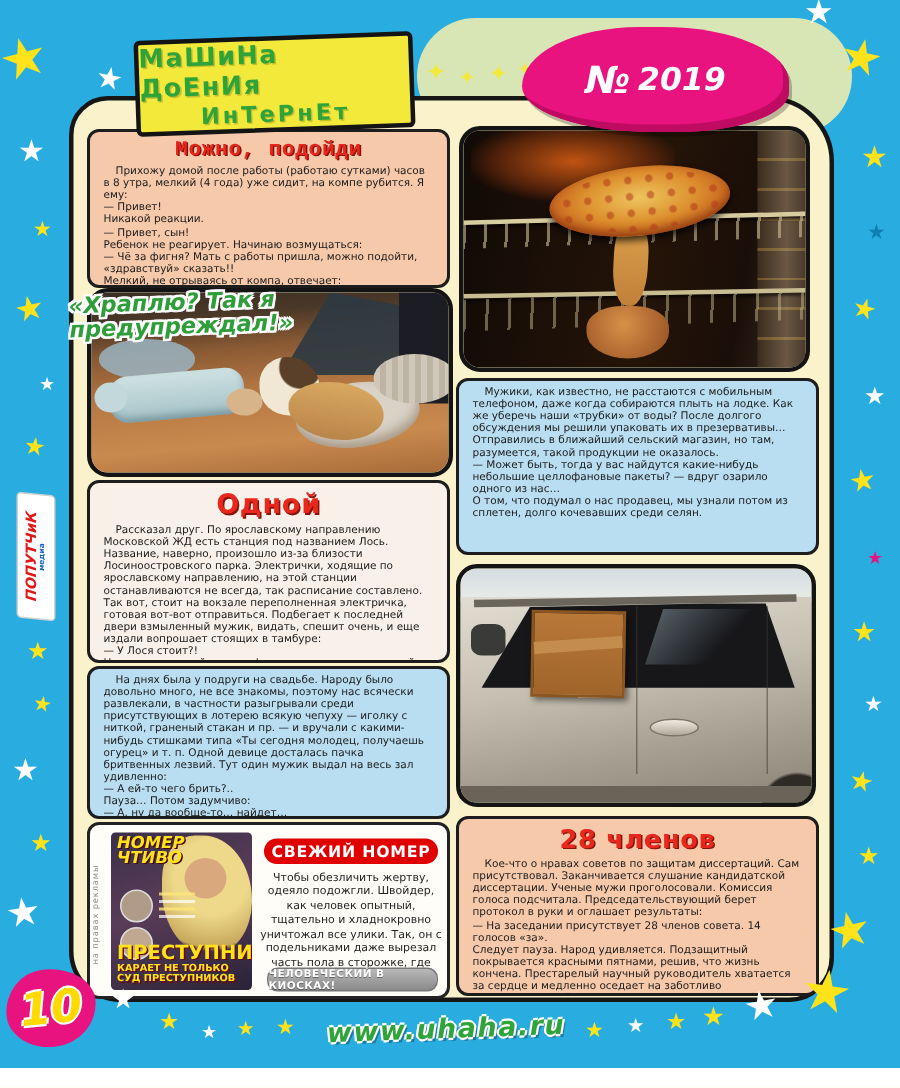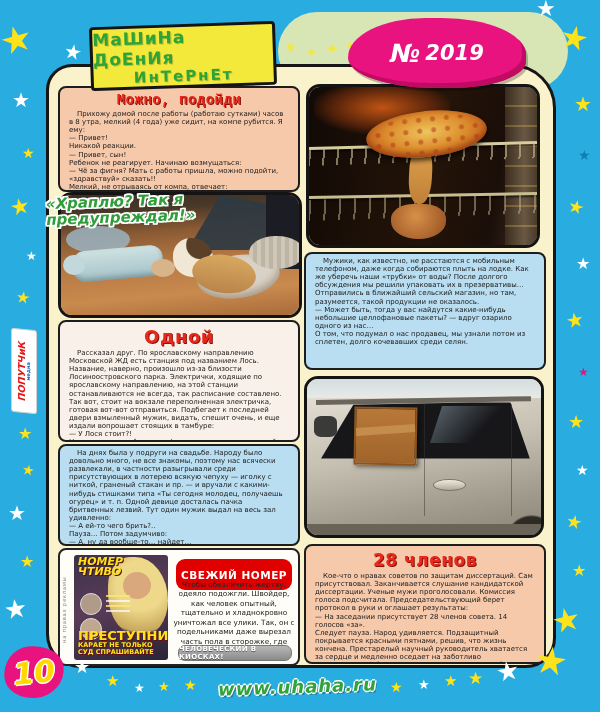--- a/index.html
+++ b/index.html
@@ -57,21 +57,21 @@
     border:2px solid #222;border-radius:8px;box-sizing:border-box;z-index:4;}
   #ad-disclaimer{position:absolute;left:1px;top:14px;height:92px;writing-mode:vertical-rl;transform:rotate(180deg);
     font-size:5.5px;color:#8a8a8a;letter-spacing:.6px;text-align:center;}
   #mag-cover{position:absolute;left:14px;top:5px;width:94px;height:105px;border-radius:3px;overflow:hidden;
     background:linear-gradient(160deg,#3a3048 0%,#5a3c58 45%,#2a2438 100%);}
   #mag-title{position:absolute;left:4px;top:2px;color:#ffe31a;font-weight:bold;font-style:italic;
     font-size:11px;line-height:.95;text-shadow:1px 1px 0 #4a0a0a;z-index:3;}
   #mag-headline{position:absolute;left:0;bottom:4px;width:100%;text-align:left;padding-left:4px;box-sizing:border-box;z-index:3;}
   #mag-headline .h1{font-size:13px;font-weight:bold;color:#ffe31a;text-shadow:1px 1px 0 #6a0a0a;line-height:1;}
   #mag-headline .h2,#mag-headline .h3{font-size:6.5px;font-weight:bold;color:#ffe31a;text-shadow:1px 1px 0 #6a0a0a;line-height:1.1;}
-  #ad-badge{position:absolute;left:116px;top:9px;width:116px;height:31px;background:#e00000;border-radius:9px;
+  #ad-badge{position:absolute;left:116px;top:9px;width:116px;height:17px;background:#e00000;border-radius:9px;
     display:flex;align-items:center;justify-content:center;color:#fff;font-weight:bold;font-size:10.5px;letter-spacing:.5px;}
   #ad-text{position:absolute;left:111px;top:30px;width:126px;font-size:7.3px;line-height:1.3;color:#222;text-align:center;}
   #ad-button{position:absolute;left:118px;top:95px;width:112px;height:14px;border-radius:7px;
     background:linear-gradient(#b8b8b8,#8a8a8a);border:1px solid #777;
     display:flex;align-items:center;justify-content:center;color:#fff;font-weight:bold;font-size:7px;letter-spacing:.3px;
     text-shadow:0 1px 0 rgba(0,0,0,.4);}
 
   
   #page-num-blob{position:absolute;left:4px;top:646px;width:60px;height:52px;background:#e8137e;
     border-radius:45% 55% 50% 50%/55% 45% 55% 45%;transform:rotate(-6deg);z-index:7;
@@ -159,21 +159,21 @@
       <div class="pp" style="left:6%;top:36%;width:20px;height:20px;background:#b09a88;border:1px solid #ddd;border-radius:50%;"></div>
       <div class="pp" style="left:6%;top:60%;width:20px;height:20px;background:#c0a890;border:1px solid #ddd;border-radius:50%;"></div>
       <div class="pp" style="left:34%;top:38%;width:26%;height:2px;background:rgba(255,230,120,.8);box-shadow:0 5px 0 rgba(255,255,255,.7),0 10px 0 rgba(255,230,120,.8),0 15px 0 rgba(255,255,255,.7);"></div>
       <div id="mag-title">
         <div>НОМЕР</div>
         <div>ЧТИВО</div>
       </div>
       <div id="mag-headline">
         <div class="h1">ПРЕСТУПНИКОВ</div>
         <div class="h2">КАРАЕТ НЕ ТОЛЬКО</div>
-        <div class="h3">СУД СПРАШИВАЙТЕ</div>
+        <div class="h3">СУД ПРЕСТУПНИКОВ</div>
       </div>
     </div>
     <div id="ad-badge">СВЕЖИЙ НОМЕР</div>
     <div id="ad-text">Чтобы обезличить жертву, одеяло подожгли. Швойдер, как человек опытный, тщательно и хладнокровно уничтожал все улики. Так, он с подельниками даже вырезал часть пола в сторожке, где были пятна крови.</div>
     <div id="ad-button">ЧЕЛОВЕЧЕСКИЙ В КИОСКАХ!</div>
   </div>
 
   <div class="photo" id="oven-photo">
     <div class="pp" style="left:0;top:0;width:100%;height:100%;background:linear-gradient(100deg,#120a06 0%,#241408 55%,#1a0e08 80%,#403026 100%);"></div>
     <div class="pp" style="left:2%;top:-4%;width:60%;height:34%;background:radial-gradient(ellipse,rgba(220,95,20,.85) 0%,rgba(160,60,15,.4) 55%,transparent 75%);"></div>

